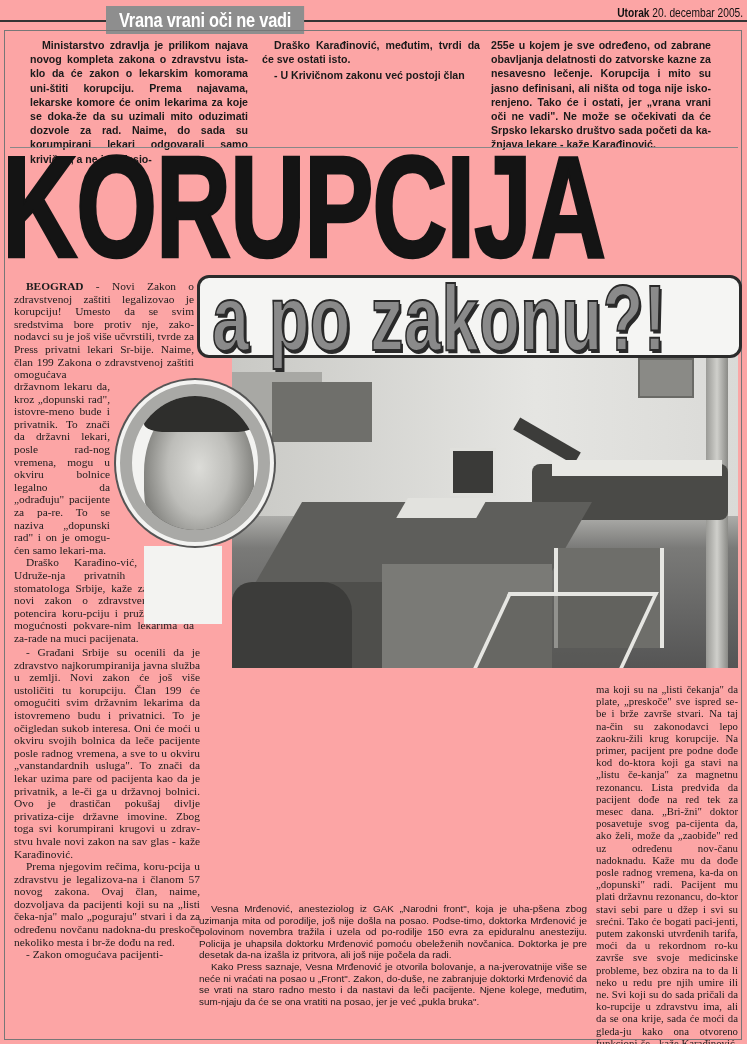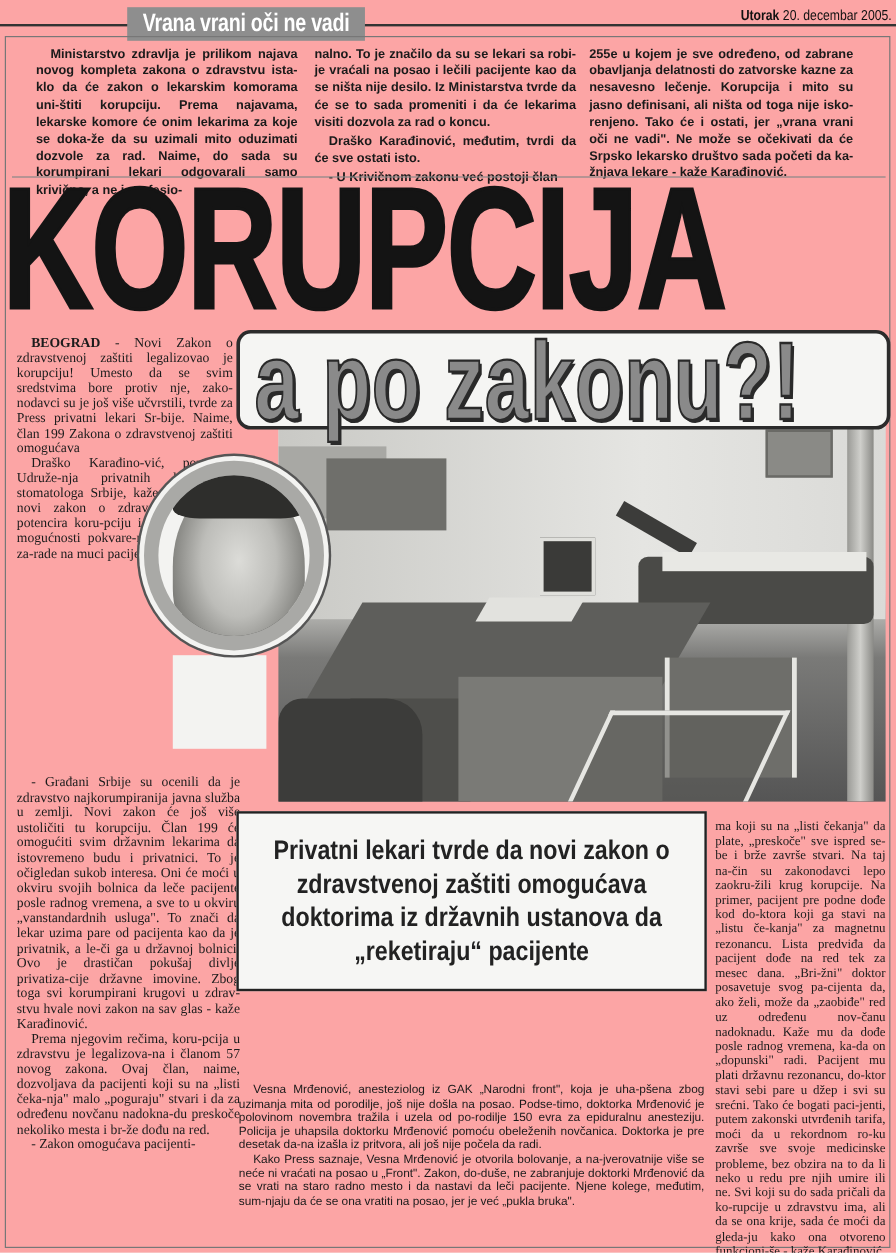--- a/index.html
+++ b/index.html
@@ -115,21 +115,20 @@
   <div class="rubric-line"></div>
   <div class="rubric">Vrana vrani oči ne vadi</div>
   <div class="dateline"><b>Utorak</b> <span>20. decembar 2005.</span></div>
 
   <div class="frame"></div>
 
   <div class="intro c1">
     <p>Ministarstvo zdravlja je prilikom najava novog kompleta zakona o zdravstvu ista-klo da će zakon o lekarskim komorama uni-štiti korupciju. Prema najavama, lekarske komore će onim lekarima za koje se doka-že da su uzimali mito oduzimati dozvole za rad. Naime, do sada su korumpirani lekari odgovarali samo krivično, a ne i profesio-</p>
   </div>
   <div class="intro c2">
-    <p>nalno. To je značilo da su se lekari sa robi-je vraćali na posao i lečili pacijente kao da se ništa nije desilo. Iz Ministarstva tvrde da će se to sada promeniti i da će lekarima visiti dozvola za rad o koncu.</p>
     <p style="text-indent:12px">Draško Karađinović, međutim, tvrdi da će sve ostati isto.</p>
     <p style="text-indent:12px">- U Krivičnom zakonu već postoji član</p>
   </div>
   <div class="intro c3">
     <p>255e u kojem je sve određeno, od zabrane obavljanja delatnosti do zatvorske kazne za nesavesno lečenje. Korupcija i mito su jasno definisani, ali ništa od toga nije isko-renjeno. Tako će i ostati, jer „vrana vrani oči ne vadi". Ne može se očekivati da će Srpsko lekarsko društvo sada početi da ka-žnjava lekare - kaže Karađinović.</p>
   </div>
   <div class="intro-rule"></div>
 
   <div class="photo">
     <div class="ph-wall"></div>
@@ -155,38 +154,36 @@
   </div>
 
   <div class="sub-banner">
     <span>a po zakonu?!</span>
   </div>
 
   <div class="body-col col-left-a">
     <p><span class="lead">BEOGRAD</span><span> - Novi Zakon o zdravstvenoj zaštiti legalizovao je korupciju! Umesto da se svim sredstvima bore protiv nje, zako-nodavci su je još više učvrstili, tvrde za Press privatni lekari Sr-bije. Naime, član 199 Zakona o zdravstvenoj zaštiti omogućava</span></p>
   </div>
   <div class="body-col col-left-b">
+    <p style="text-indent:0">državnom lekaru da, kroz „dopunski rad", istovre-meno bude i privatnik. To znači da državni lekari, posle rad-nog vremena, mogu u okviru bolnice legalno da „odrađuju" pacijente za pa-re. To se naziva „dopunski rad" i on je omogu-ćen samo lekari-ma.</p>
     <p style="width:180px">Draško Karađino-vić, portparol Udruže-nja privatnih lekara i stomatologa Srbije, kaže za Press da novi zakon o zdravstvenoj zaštiti potencira koru-pciju i pruža još veće mogućnosti pokvare-nim lekarima da za-rade na muci pacijenata.</p>
   </div>
   <div class="body-col col-left-c" style="top:646px">
     <p>- Građani Srbije su ocenili da je zdravstvo najkorumpiranija javna služba u zemlji. Novi zakon će još više ustoličiti tu korupciju. Član 199 će omogućiti svim državnim lekarima da istovremeno budu i privatnici. To je očigledan sukob interesa. Oni će moći u okviru svojih bolnica da leče pacijente posle radnog vremena, a sve to u okviru „vanstandardnih usluga". To znači da lekar uzima pare od pacijenta kao da je privatnik, a le-či ga u državnoj bolnici. Ovo je drastičan pokušaj divlje privatiza-cije državne imovine. Zbog toga svi korumpirani krugovi u zdrav-stvu hvale novi zakon na sav glas - kaže Karađinović.</p>
     <p>Prema njegovim rečima, koru-pcija u zdravstvu je legalizova-na i članom 57 novog zakona. Ovaj član, naime, dozvoljava da pacijenti koji su na „listi čeka-nja" malo „poguraju" stvari i da za određenu novčanu nadokna-du preskoče nekoliko mesta i br-že dođu na red.</p>
     <p>- Zakon omogućava pacijenti-</p>
   </div>
 
   <div class="portrait-stem"></div>
   <div class="portrait">
     <div class="portrait-shirt"></div>
     <div class="portrait-face"></div>
     <div class="portrait-hair"></div>
   </div>
 
-  <div class="quote-box">
-    <p>Privatni lekari tvrde da novi zakon o zdravstvenoj zaštiti omogućava doktorima iz državnih ustanova da „reketiraju“ pacijente</p>
-  </div>
 
   <div class="body-col col-right">
     <p style="text-indent:0">ma koji su na „listi čekanja" da plate, „preskoče" sve ispred se-be i brže završe stvari. Na taj na-čin su zakonodavci lepo zaokru-žili krug korupcije. Na primer, pacijent pre podne dođe kod do-ktora koji ga stavi na „listu če-kanja" za magnetnu rezonancu. Lista predviđa da pacijent dođe na red tek za mesec dana. „Bri-žni" doktor posavetuje svog pa-cijenta da, ako želi, može da „zaobiđe" red uz određenu nov-čanu nadoknadu. Kaže mu da dođe posle radnog vremena, ka-da on „dopunski" radi. Pacijent mu plati državnu rezonancu, do-ktor stavi sebi pare u džep i svi su srećni. Tako će bogati paci-jenti, putem zakonski utvrđenih tarifa, moći da u rekordnom ro-ku završe sve svoje medicinske probleme, bez obzira na to da li neko u redu pre njih umire ili ne. Svi koji su do sada pričali da ko-rupcije u zdravstvu ima, ali da se ona krije, sada će moći da gleda-ju kako ona otvoreno funkcioni-še - kaže Karađinović.</p>
 
   </div>
 
   <div class="side-body">
     <p>Vesna Mrđenović, anesteziolog iz GAK „Narodni front", koja je uha-pšena zbog uzimanja mita od porodilje, još nije došla na posao. Podse-timo, doktorka Mrđenović je polovinom novembra tražila i uzela od po-rodilje 150 evra za epiduralnu anesteziju. Policija je uhapsila doktorku Mrđenović pomoću obeleženih novčanica. Doktorka je pre desetak da-na izašla iz pritvora, ali još nije počela da radi.</p>
     <p>Kako Press saznaje, Vesna Mrđenović je otvorila bolovanje, a na-jverovatnije više se neće ni vraćati na posao u „Front". Zakon, do-duše, ne zabranjuje doktorki Mrđenović da se vrati na staro radno mesto i da nastavi da leči pacijente. Njene kolege, međutim, sum-njaju da će se ona vratiti na posao, jer je već „pukla bruka".</p>
   </div>

